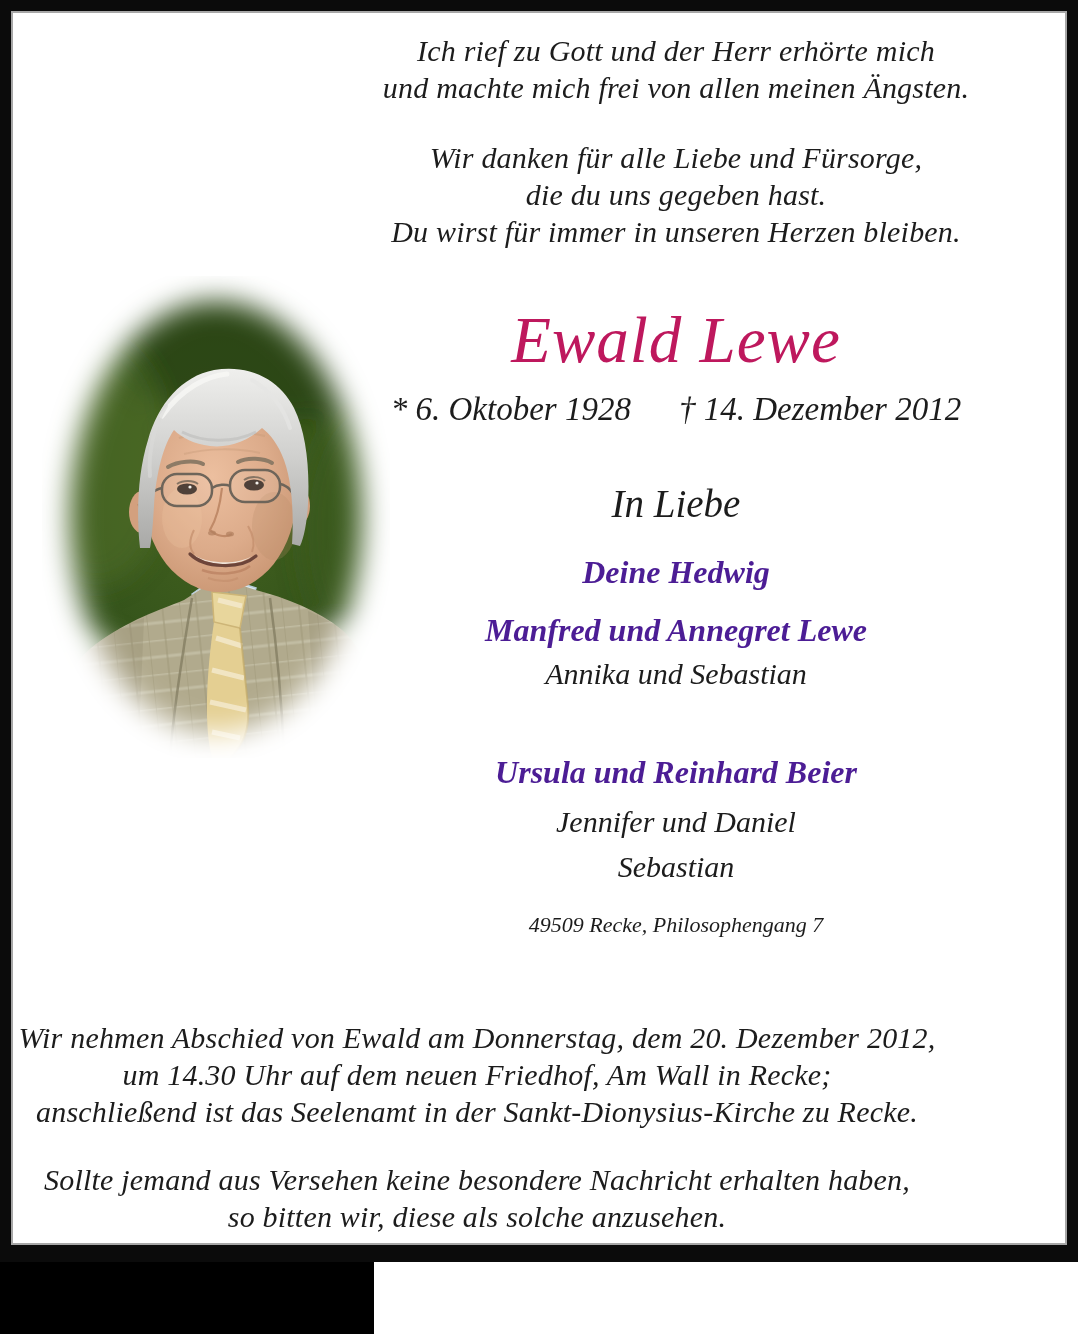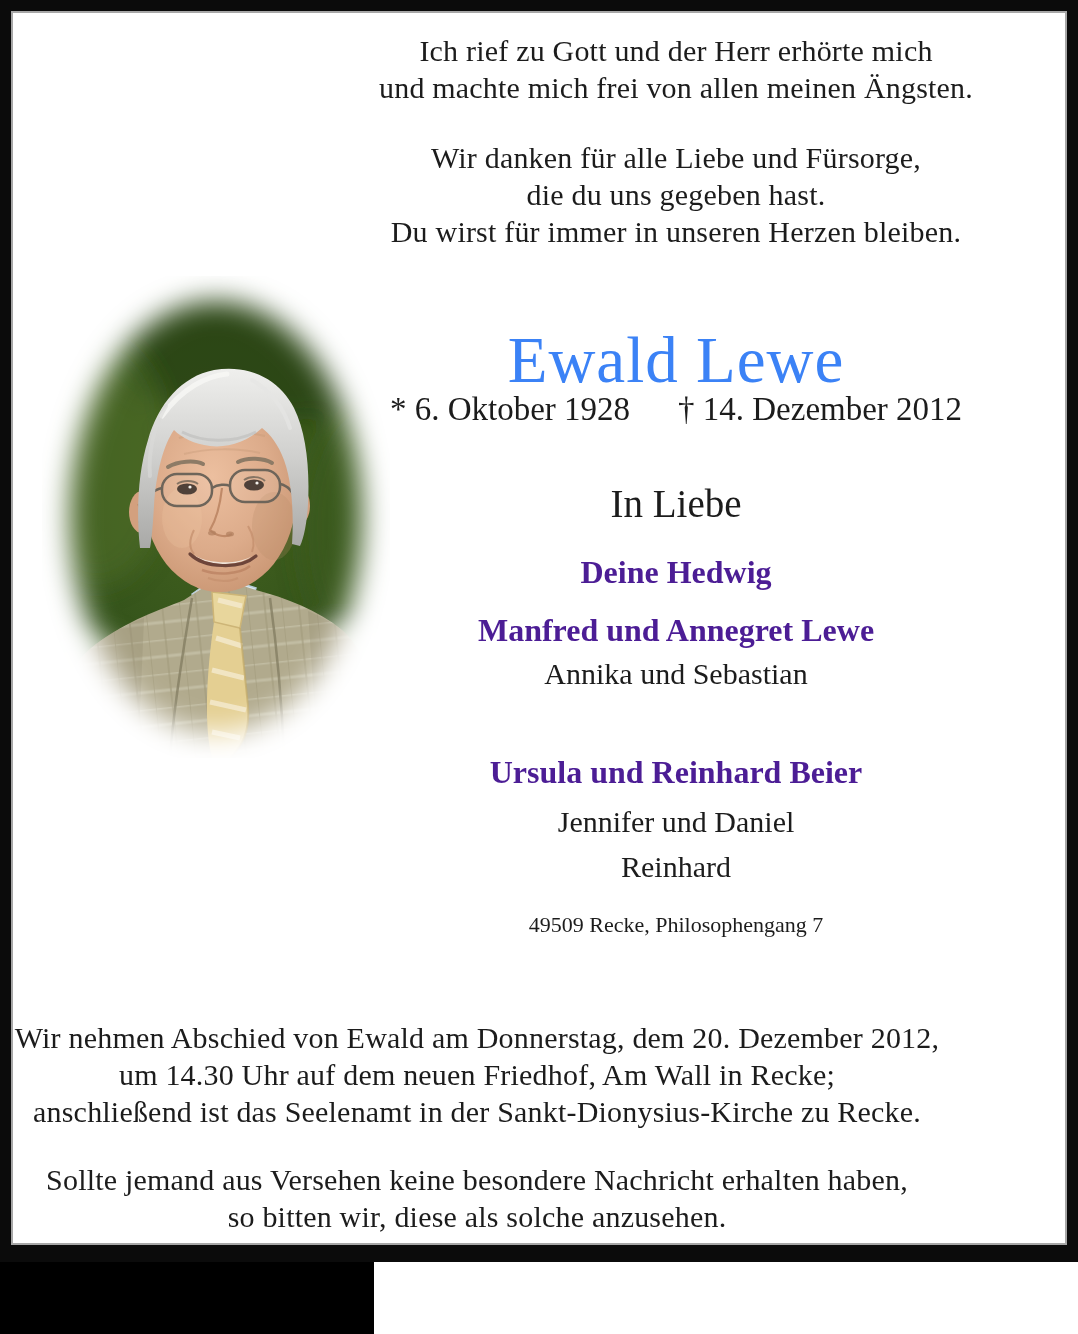--- a/index.html
+++ b/index.html
@@ -1,36 +1,36 @@
 <!DOCTYPE html>
 <html><head>
 <meta charset="utf-8">
 <style>
   html,body{margin:0;padding:0;background:#ffffff;}
   .page{
     position:relative;width:1078px;height:1334px;background:#ffffff;overflow:hidden;
-    font-family:"Liberation Serif","DejaVu Serif",serif;color:#1c1c1c;
+    font-family:"Liberation Serif","DejaVu Serif",serif;font-style:italic;color:#1c1c1c;
   }
   
   .b-top{position:absolute;left:0;top:0;width:1078px;height:11px;background:#0b0b0b;}
   .b-left{position:absolute;left:0;top:0;width:11px;height:1334px;background:#0b0b0b;}
   .b-right{position:absolute;left:1067px;top:0;width:11px;height:1262px;background:#0b0b0b;}
   .b-bottom{position:absolute;left:0;top:1245px;width:1078px;height:17px;background:#0b0b0b;}
   .b-corner{position:absolute;left:0;top:1262px;width:374px;height:72px;background:#000000;}
   .hairline{position:absolute;left:11px;top:11px;width:1056px;height:1234px;border:2px solid #a7a7a7;box-sizing:border-box;}
 
   .photo{position:absolute;left:42px;top:276px;width:348px;height:482px;}
 
   .col{position:absolute;left:352px;top:0;width:648px;height:1334px;}
   .col > *{position:absolute;left:0;right:0;margin:0;text-align:center;}
 
   .quote{font-size:30px;line-height:37px;white-space:pre-line;letter-spacing:.2px;}
   .p1{top:32px;}
   .p2{top:139px;}
-  .name{top:328px;font-size:65px;line-height:1;font-weight:normal;letter-spacing:1px;color:#3b82f6;}
+  .name{top:308px;font-size:65px;line-height:1;font-weight:normal;letter-spacing:1px;color:#be185d;}
   .dates{top:393px;font-size:33px;line-height:1;}
   .dates .death{display:inline-block;margin-left:48px;}
   .t{font-size:30px;line-height:1;}
   .b{font-weight:bold;font-size:32px;color:#4c1d95;}
   .in-liebe{top:484px;font-size:39px;}
   .wife{top:556px;}
   .g1h{top:614px;}
   .g1a{top:659px;}
   .g1b{top:700px;}
   .g2h{top:756px;}
@@ -185,21 +185,21 @@
     </div>
 
     <div class="t in-liebe">In Liebe</div>
     <div class="t b wife">Deine Hedwig</div>
 
     <div class="t b g1h">Manfred und Annegret Lewe</div>
     <div class="t g1a">Annika und Sebastian</div>
 
     <div class="t b g2h">Ursula und Reinhard Beier</div>
     <div class="t g2a">Jennifer und Daniel</div>
-    <div class="t g2b">Reinhard</div>
+    <div class="t g2b">Sebastian</div>
 
     <div class="t addr">49509 Recke, Philosophengang 7</div>
   </div>
 
   <p class="wide funeral">Wir nehmen Abschied von Ewald am Donnerstag, dem 20. Dezember 2012,
 um 14.30 Uhr auf dem neuen Friedhof, Am Wall in Recke;
 anschließend ist das Seelenamt in der Sankt-Dionysius-Kirche zu Recke.</p>
   <p class="wide note">Sollte jemand aus Versehen keine besondere Nachricht erhalten haben,
 so bitten wir, diese als solche anzusehen.</p>
 

